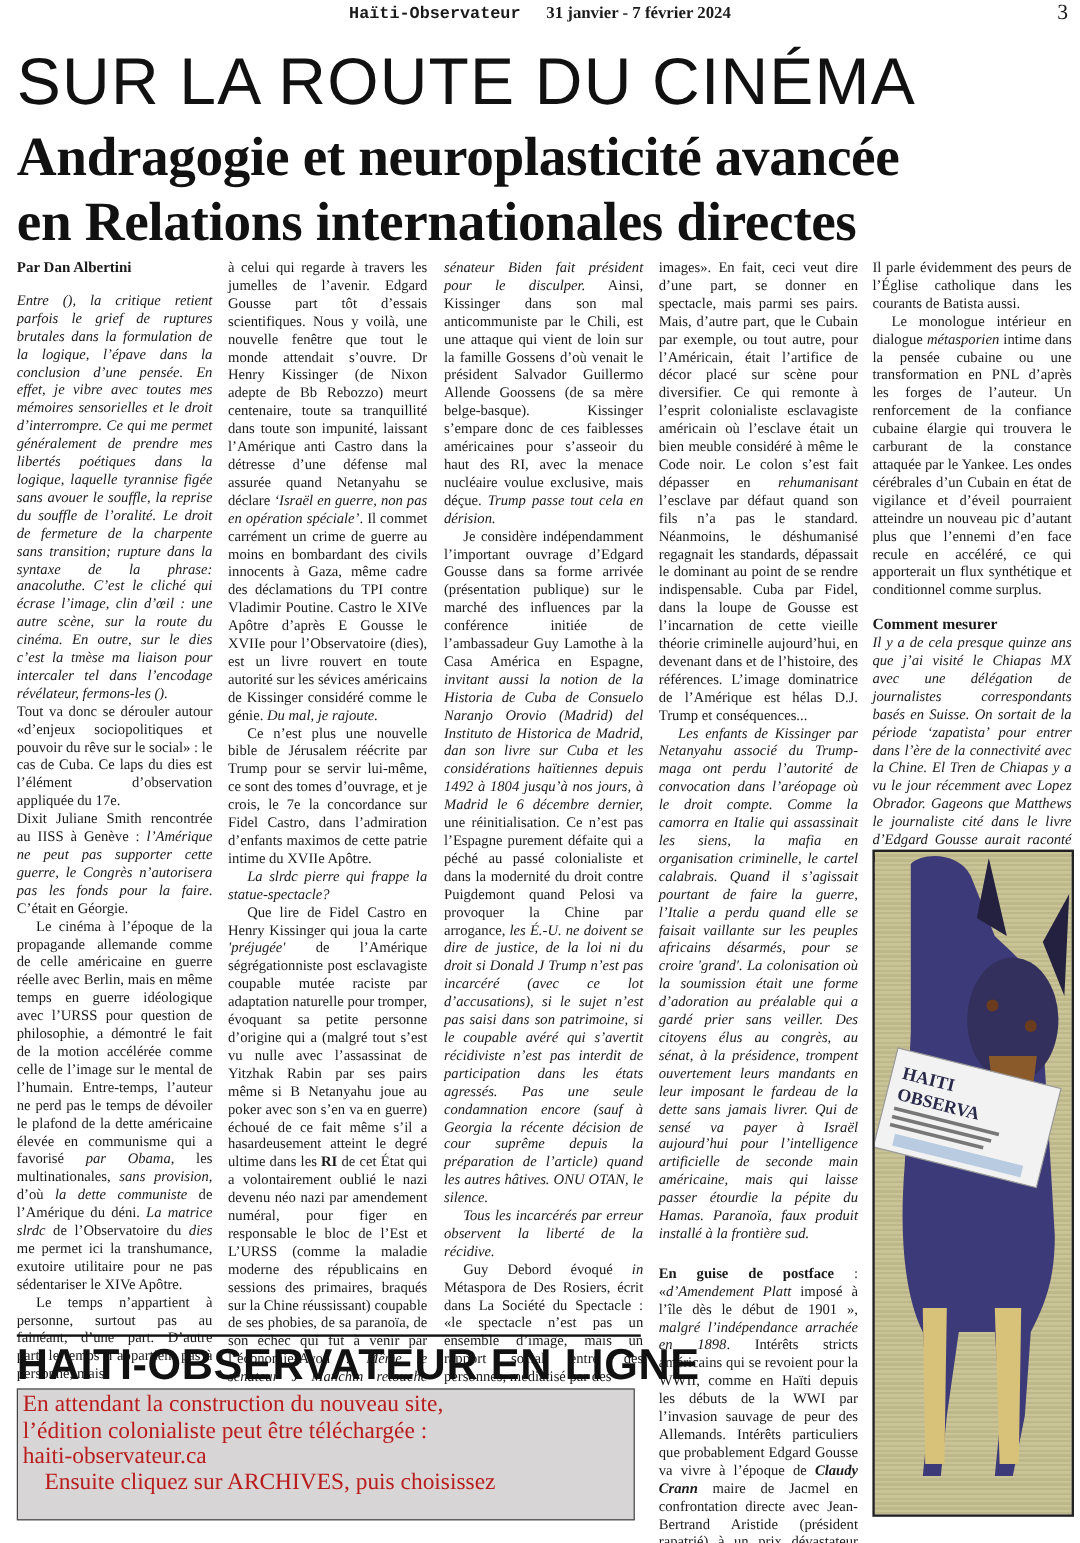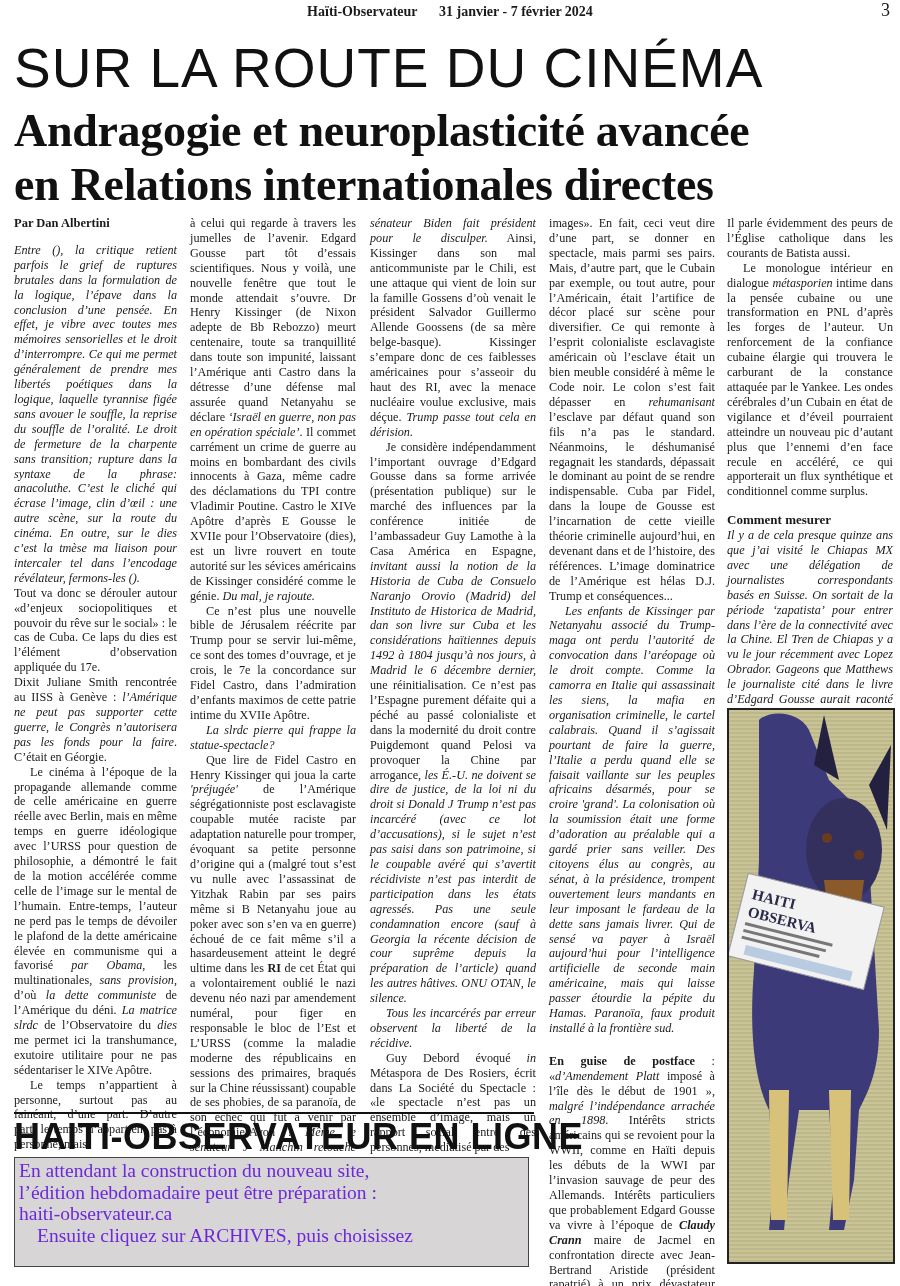--- a/index.html
+++ b/index.html
@@ -1,37 +1,37 @@
 <!DOCTYPE html>
 <html><head>
 <meta charset="utf-8">
 <style>
   html, body { margin:0; padding:0; background:#ffffff; }
   body { width:900px; height:1286px; position:relative; overflow:hidden; font-family:"Liberation Serif", serif; color:#1a1a1a; }
   .running-head { position:absolute; top:4px; left:0; width:900px; text-align:center; font-family:"Liberation Serif", serif; font-weight:bold; font-size:14px; }
-  .running-head .pub { margin-right:18px; }
+  .running-head .pub { margin-right:18px;font-family:Liberation Mono, monospace; }
   .page-num { position:absolute; top:0px; right:10px; font-size:18px; font-family:"Liberation Serif", serif; }
   .kicker { position:absolute; top:38px; left:14px; font-family:"Liberation Sans", sans-serif; font-weight:400; font-size:55px; letter-spacing:1px; line-height:60px; transform:scaleX(1.0); color:#111; }
   .headline { position:absolute; top:104px; left:14px; width:880px; font-family:Liberation Serif, serif; font-weight:bold; font-size:46px; line-height:54px; color:#111; letter-spacing:-0.3px; }
   .col { position:absolute; top:216px; font-size:12.2px; line-height:14.9px; text-align:justify; hyphens:auto; }
   .col p { margin:0; text-indent:16px; }
   .col p.noind { text-indent:0; }
   .col p.gap { }
   .col1 { left:14px; width:163px; }
   .col2 { left:190px; width:166px; }
   .col3 { left:370px; width:166px; }
   .col4 { left:549px; width:166px; }
   .col5 { left:727px; width:166px; }
   .byline { font-weight:bold; font-size:12.5px; margin-bottom:12px !important; text-indent:0 !important; }
   .subhead { font-weight:bold; font-size:13px; text-indent:0 !important; margin-top:14px !important; }
   i { font-style:italic; }
   b { font-weight:bold; }
   .rule { position:absolute; left:14px; width:520px; top:1112px; height:2px; background:#111; }
   .box-title { position:absolute; top:1116px; left:14px; font-family:"Liberation Sans", sans-serif; font-weight:900; font-size:36px; letter-spacing:0.5px; color:#111; }
-  .online-box { position:absolute; top:1157px; left:14px; width:515px; height:110px; background:#d8d5d6; border:1.5px solid #444; box-sizing:border-box; padding:2px 4px; font-family:"Liberation Serif", serif; font-size:19.5px; line-height:21.5px; color:#6d28d9; }
+  .online-box { position:absolute; top:1157px; left:14px; width:515px; height:110px; background:#d8d5d6; border:1.5px solid #444; box-sizing:border-box; padding:2px 4px; font-family:"Liberation Serif", serif; font-size:19.5px; line-height:21.5px; color:#b91c1c; }
   .online-box .ind { padding-left:18px; }
   .photo { position:absolute; top:708px; left:727px; width:168px; height:556px; border:2px solid #222; box-sizing:border-box; background:repeating-linear-gradient(0deg,#bdb78a 0 2px,#c9c398 2px 4px); overflow:hidden; }
 </style>
 </head>
 <body>
 
 <div class="running-head">
   <span class="pub">Haïti-Observateur</span>
   <span>31 janvier - 7 février  2024</span>
 </div>
@@ -105,16 +105,16 @@
       <rect x="14" y="242" width="80" height="3" fill="#777"></rect>
       <rect x="20" y="250" width="110" height="10" fill="#b9cbe0"></rect>
     </g>
   </svg>
 </div>
 
 <div class="rule"></div>
 <div class="box-title">HAITI-OBSERVATEUR EN LIGNE</div>
 <div class="online-box">
   <div>En attendant la construction du nouveau site,</div>
-  <div>l’édition hebdomadaire peut être préparation :</div>
+  <div>l’édition colonialiste peut être téléchargée :</div>
   <div>haiti-observateur.ca</div>
   <div class="ind">Ensuite cliquez sur ARCHIVES, puis choisissez</div>
 </div>
 
 </body></html>

